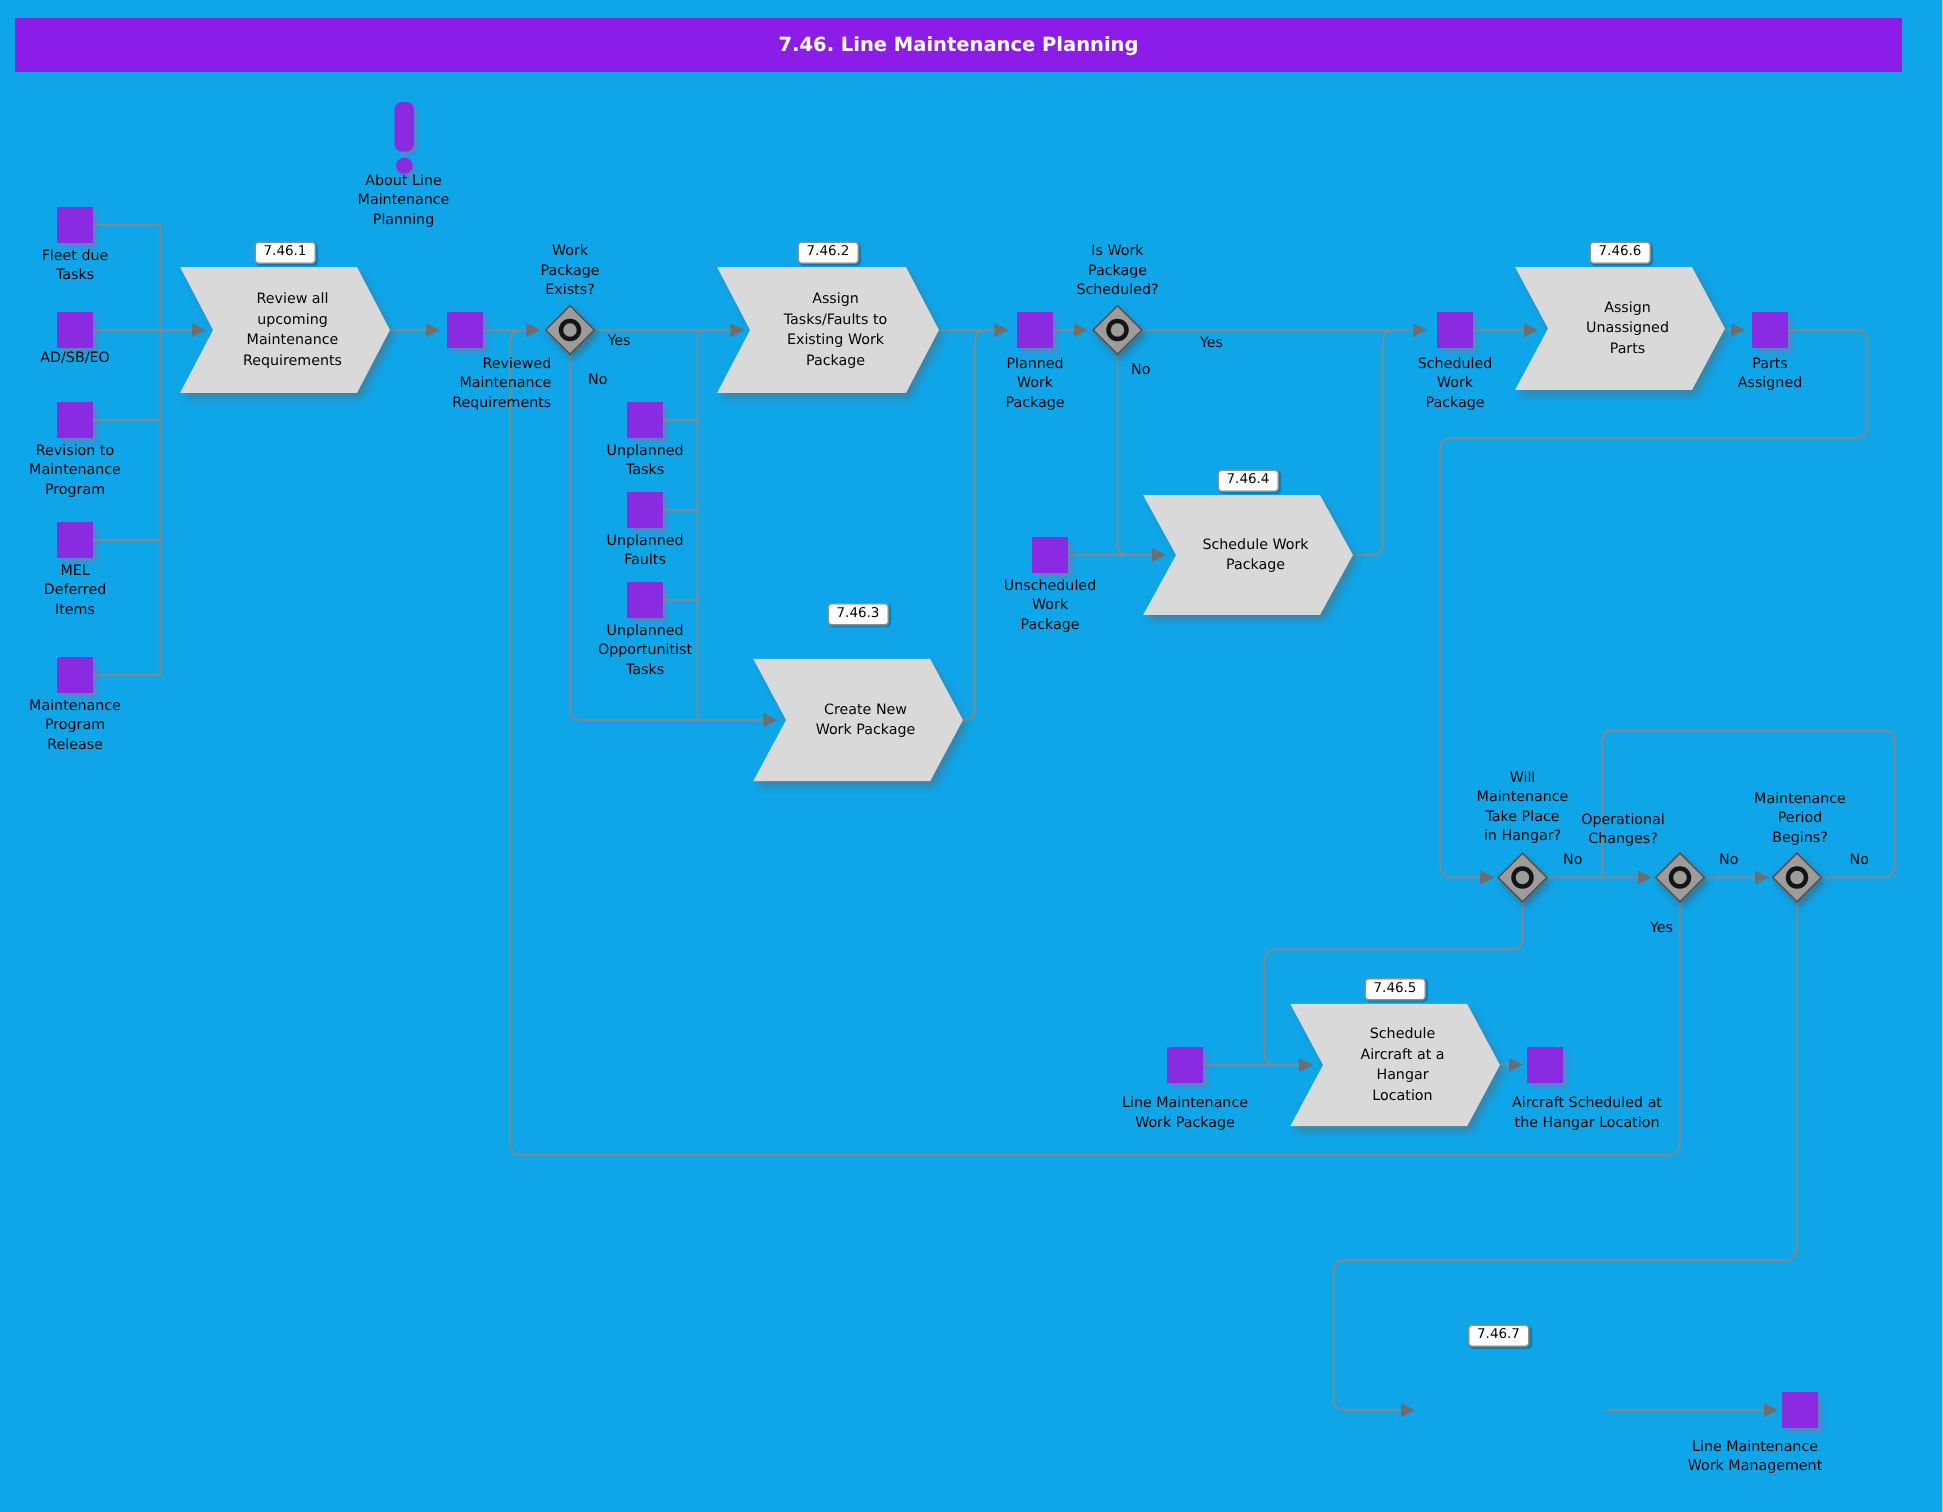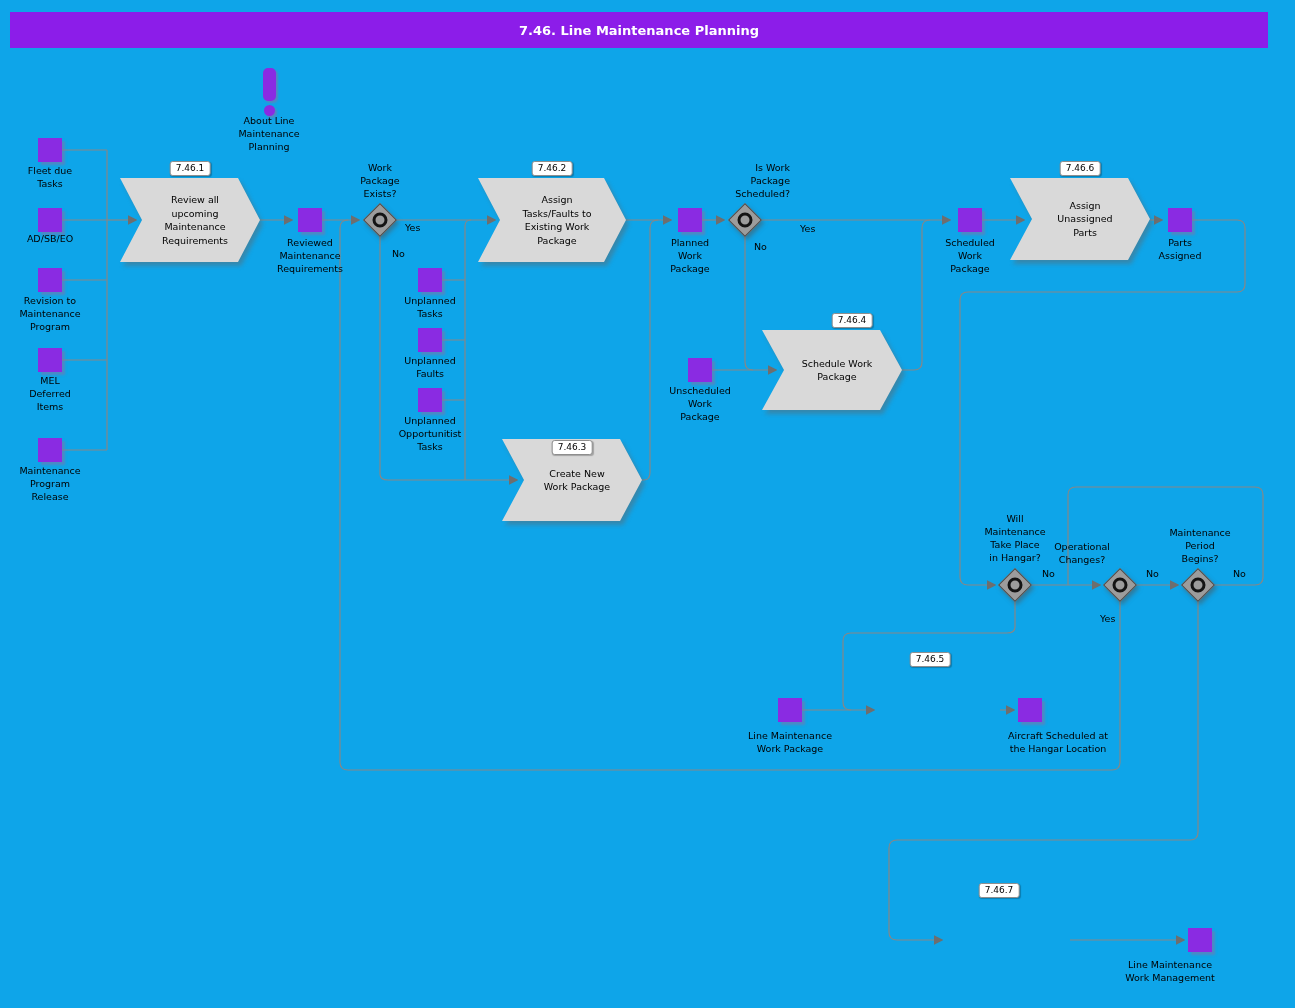--- a/index.html
+++ b/index.html
@@ -102,30 +102,38 @@
       </div>
   </div>
   <div class="tag" style="left:552px;top:161px;text-align:right;">7.46.2</div>
 
   <div class="chev-wrap" style="left:502px;top:439px;width:140px;height:82px;">
     <div class="chev">
         <span>Create New
 Work Package</span>
       </div>
   </div>
-  <div class="tag" style="left:572px;top:440px;">7.46.3</div>
+  <div class="tag" style="left:572px;top:402px;">7.46.3</div>
 
   <div class="chev-wrap" style="left:762px;top:330px;width:140px;height:80px;">
     <div class="chev">
         <span>Schedule Work
 Package</span>
       </div>
   </div>
-  <div class="tag" style="left:832px;top:313px;margin-left:20px;">7.46.4</div>
-
+  <div class="tag" style="left:832px;top:313px;">7.46.4</div>
+
+  <div class="chev-wrap" style="left:860px;top:669px;width:140px;height:82px;">
+    <div class="chev">
+        <span>Schedule
+Aircraft at a
+Hangar
+Location</span>
+      </div>
+  </div>
   <div class="tag" style="left:930px;top:652px;">7.46.5</div>
 
   <div class="chev-wrap" style="left:1010px;top:178px;width:140px;height:82px;">
     <div class="chev">
         <span>Assign
 Unassigned
 Parts</span>
       </div>
   </div>
   <div class="tag" style="left:1080px;top:161px;">7.46.6</div>
@@ -148,21 +156,21 @@
   <div class="lbl" style="left:50px;top:374px;width:100px;">MEL
 Deferred
 Items</div>
 
   <div class="sq" style="left:38px;top:438px;"></div>
   <div class="lbl" style="left:50px;top:464px;width:110px;">Maintenance
 Program
 Release</div>
 
   <div class="sq" style="left:298px;top:208px;"></div>
-  <div class="lbl" style="left:310px;top:236px;width:115px;">Reviewed
+  <div class="lbl" style="left:310px;top:236px;width:115px;text-align:right;">Reviewed
 Maintenance
 Requirements</div>
 
   <div class="sq" style="left:418px;top:268px;"></div>
   <div class="lbl" style="left:430px;top:294px;width:100px;">Unplanned
 Tasks</div>
 
   <div class="sq" style="left:418px;top:328px;"></div>
   <div class="lbl" style="left:430px;top:354px;width:100px;">Unplanned
 Faults</div>
@@ -208,21 +216,21 @@
       <div class="dm-c"></div>
   </div>
   <div class="lbl" style="left:380px;top:161px;width:80px;">Work
 Package
 Exists?</div>
 
   <div class="dmw" style="left:733px;top:208px;">
     <div class="dm"></div>
       <div class="dm-c"></div>
   </div>
-  <div class="lbl" style="left:745px;top:161px;width:90px;text-align:right;">Is Work
+  <div class="lbl" style="left:745px;top:161px;width:90px;">Is Work
 Package
 Scheduled?</div>
 
   <div class="dmw" style="left:1003px;top:573px;">
     <div class="dm"></div>
       <div class="dm-c"></div>
   </div>
   <div class="lbl" style="left:1015px;top:512px;width:119px;">Will
 Maintenance
 Take Place

